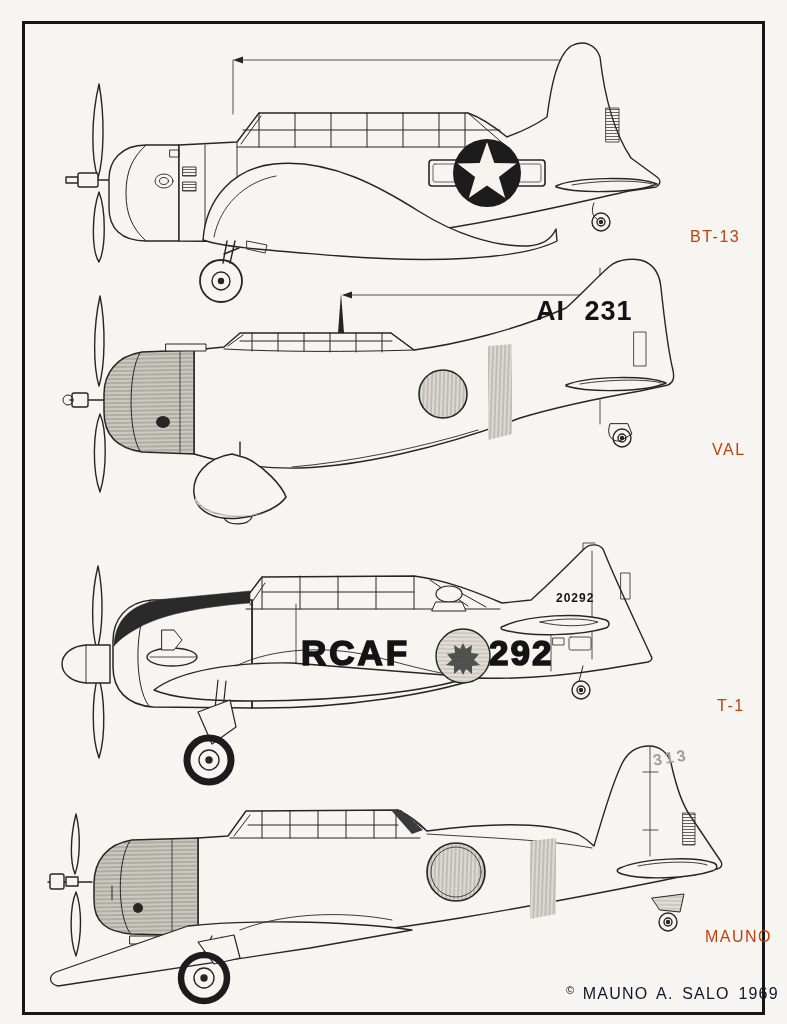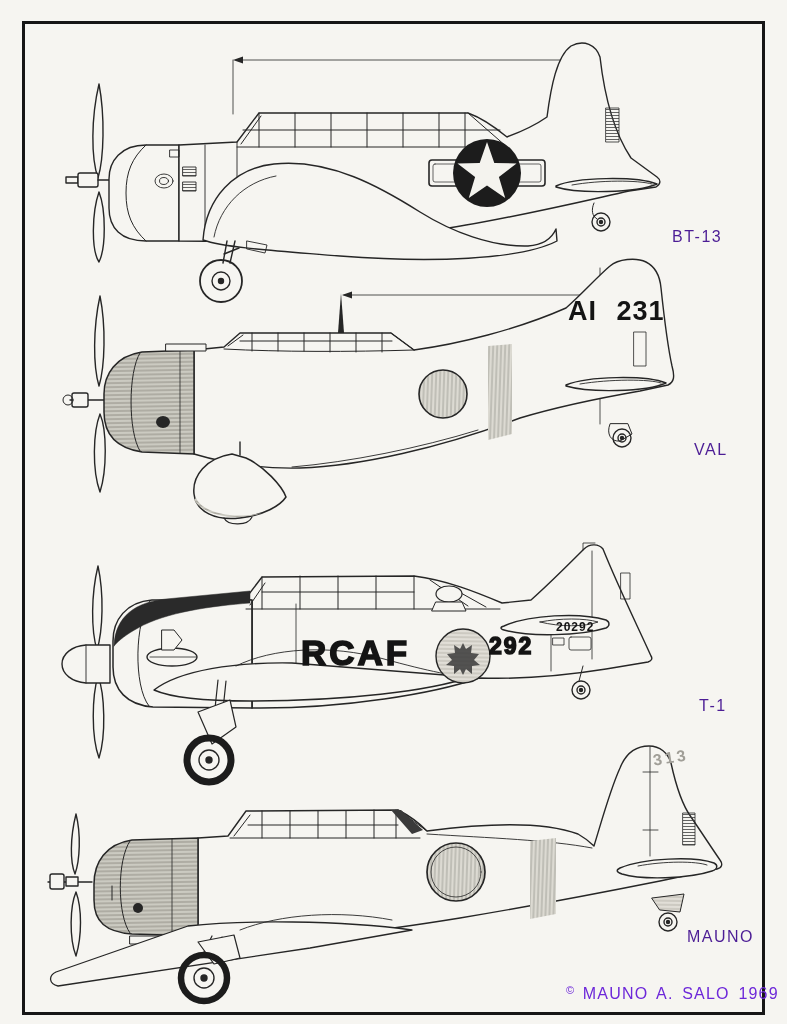--- a/index.html
+++ b/index.html
@@ -2,32 +2,32 @@
 <html><head>
 <meta charset="utf-8">
 <style>
   html,body{margin:0;padding:0;}
   body{width:787px;height:1024px;overflow:hidden;background:#f6f5f1;
        font-family:"Liberation Sans", sans-serif;}
   .page{position:relative;width:787px;height:1024px;background:#f6f5f1;}
   .frame{position:absolute;left:22px;top:21px;width:737px;height:988px;
          border:3px solid #161616;}
   svg.art{position:absolute;left:0;top:0;}
-  .lbl{position:absolute;color:#4c1d95;font-size:16px;letter-spacing:1.5px;
-       white-space:nowrap;}
+  .lbl{position:absolute;color:#c2410c;font-size:16px;letter-spacing:1.5px;
+       white-space:nowrap;margin-left:18px;}
   .code{position:absolute;color:#141414;white-space:nowrap;}
-  .code-val{left:568px;top:296px;font-size:27px;font-weight:700;word-spacing:11px;letter-spacing:1px;}
+  .code-val{left:536px;top:296px;font-size:27px;font-weight:700;word-spacing:11px;letter-spacing:1px;}
   .code-rcaf{left:301px;top:633px;font-size:35px;font-weight:700;letter-spacing:3px;
              -webkit-text-stroke:1.6px #141414;}
-  .code-292{left:489px;top:633px;font-size:23px;font-weight:700;letter-spacing:2px;
+  .code-292{left:489px;top:633px;font-size:35px;font-weight:700;letter-spacing:2px;
             -webkit-text-stroke:1.6px #141414;}
-  .code-20292{left:556px;top:620px;font-size:12px;font-weight:700;letter-spacing:1px;}
+  .code-20292{left:556px;top:591px;font-size:12px;font-weight:700;letter-spacing:1px;}
   .code-313{left:653px;top:749px;font-size:16px;font-weight:700;color:#a09e97;
             letter-spacing:3px;transform:rotate(-9deg);}
-  .credit{position:absolute;left:566px;top:984px;color:#6d28d9;font-size:16px;
+  .credit{position:absolute;left:566px;top:984px;color:#0f172a;font-size:16px;
           letter-spacing:1.2px;word-spacing:3px;white-space:nowrap;}
   .credit .sym{font-size:11px;vertical-align:5px;letter-spacing:0;}
 </style>
 </head>
 <body>
 
 <div class="page">
   <div class="frame"></div>
 
   <svg class="art" width="787" height="1024" viewBox="0 0 787 1024">

